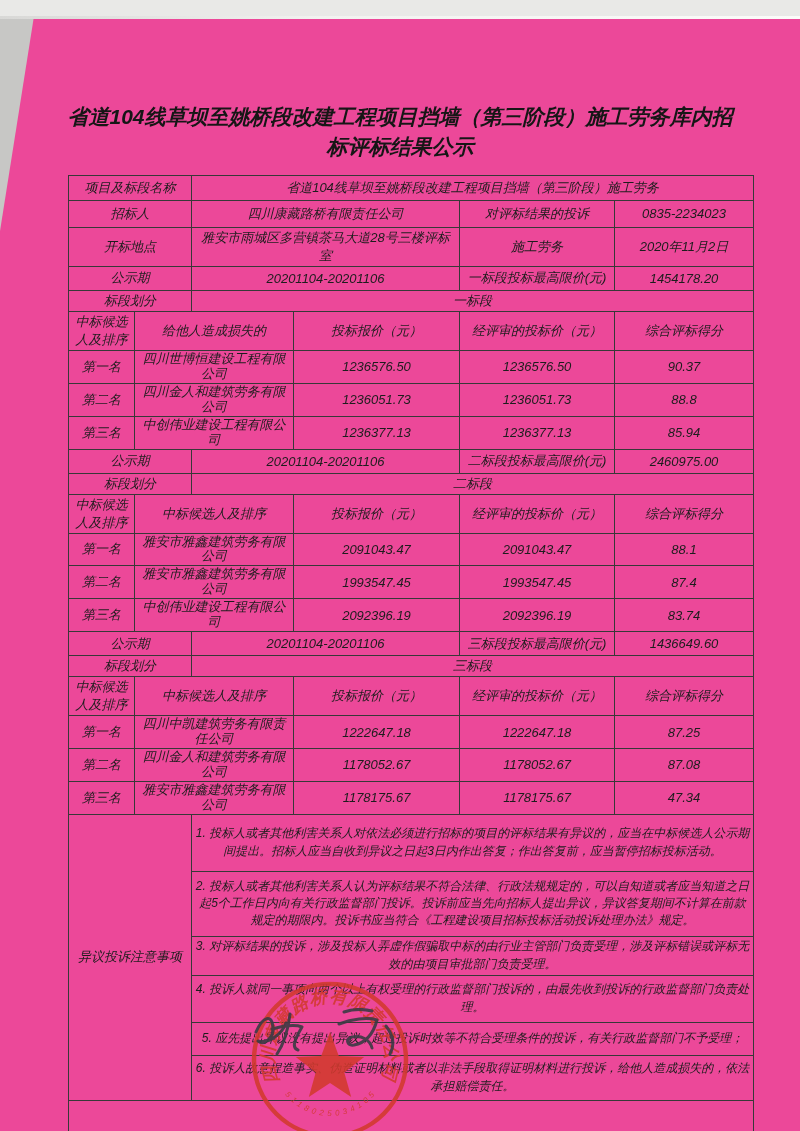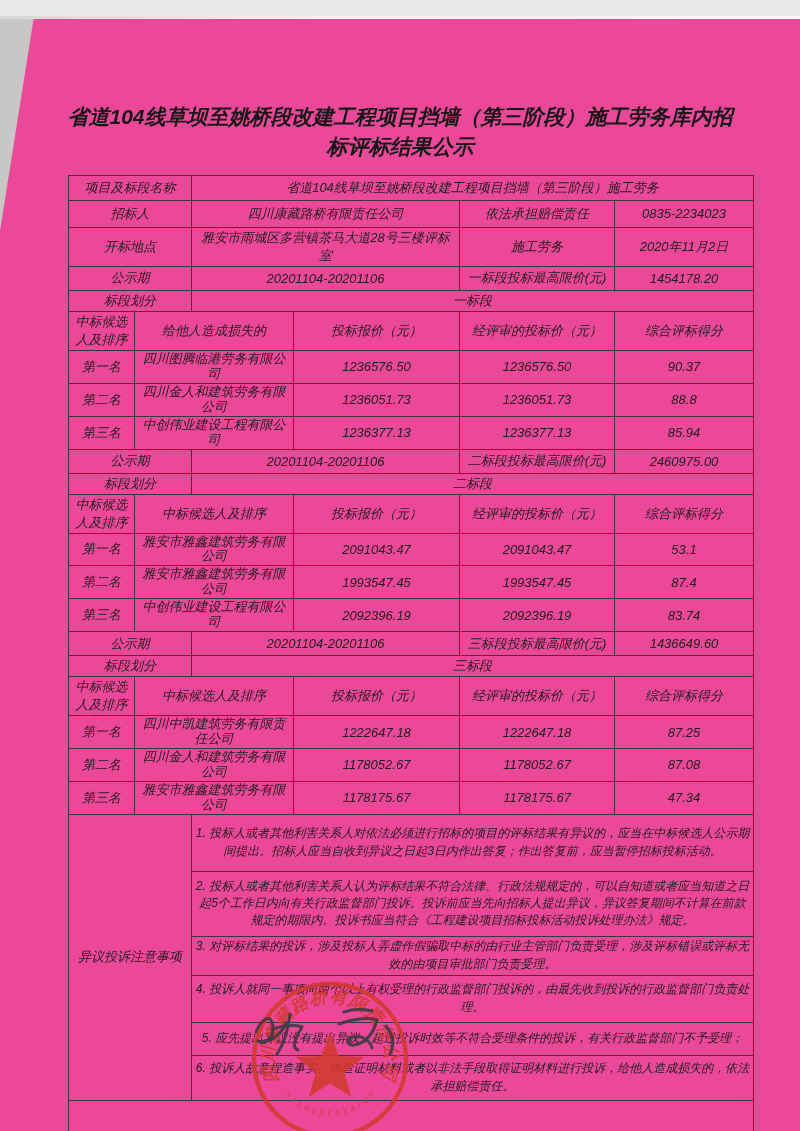--- a/index.html
+++ b/index.html
@@ -46,21 +46,21 @@
     </colgroup>
 
     <tbody>
         <tr class="r1">
       <td colspan="2">项目及标段名称</td>
       <td colspan="4" class="left">省道104线草坝至姚桥段改建工程项目挡墙（第三阶段）施工劳务</td>
     </tr>
     <tr class="ri">
       <td colspan="2">招标人</td>
       <td colspan="2">四川康藏路桥有限责任公司</td>
-      <td>依法承担赔偿责任</td>
+      <td>对评标结果的投诉</td>
       <td>0835-2234023</td>
     </tr>
     <tr class="ri">
       <td colspan="2">开标地点</td>
       <td colspan="2">雅安市雨城区多营镇茶马大道28号三楼评标室</td>
       <td>施工劳务</td>
       <td>2020年11月2日</td>
     </tr>
 
     <tr class="rp">
@@ -75,21 +75,21 @@
     </tr>
     <tr class="rhdr">
       <th>中标候选人及排序</th>
       <th colspan="2">给他人造成损失的</th>
       <th>投标报价（元）</th>
       <th>经评审的投标价（元）</th>
       <th>综合评标得分</th>
     </tr>
     <tr class="rc1">
       <td>第一名</td>
-      <td colspan="2" class="namecell">四川图腾临港劳务有限公司</td>
+      <td colspan="2" class="namecell">四川世博恒建设工程有限公司</td>
       <td>1236576.50</td>
       <td>1236576.50</td>
       <td>90.37</td>
     </tr>
     <tr class="rc1">
       <td>第二名</td>
       <td colspan="2" class="namecell">四川金人和建筑劳务有限公司</td>
       <td>1236051.73</td>
       <td>1236051.73</td>
       <td>88.8</td>
@@ -117,21 +117,21 @@
       <th colspan="2">中标候选人及排序</th>
       <th>投标报价（元）</th>
       <th>经评审的投标价（元）</th>
       <th>综合评标得分</th>
     </tr>
     <tr class="rc2">
       <td>第一名</td>
       <td colspan="2" class="namecell">雅安市雅鑫建筑劳务有限公司</td>
       <td>2091043.47</td>
       <td>2091043.47</td>
-      <td>53.1</td>
+      <td>88.1</td>
     </tr>
     <tr class="rc2">
       <td>第二名</td>
       <td colspan="2" class="namecell">雅安市雅鑫建筑劳务有限公司</td>
       <td>1993547.45</td>
       <td>1993547.45</td>
       <td>87.4</td>
     </tr>
     <tr class="rc2">
       <td>第三名</td>

